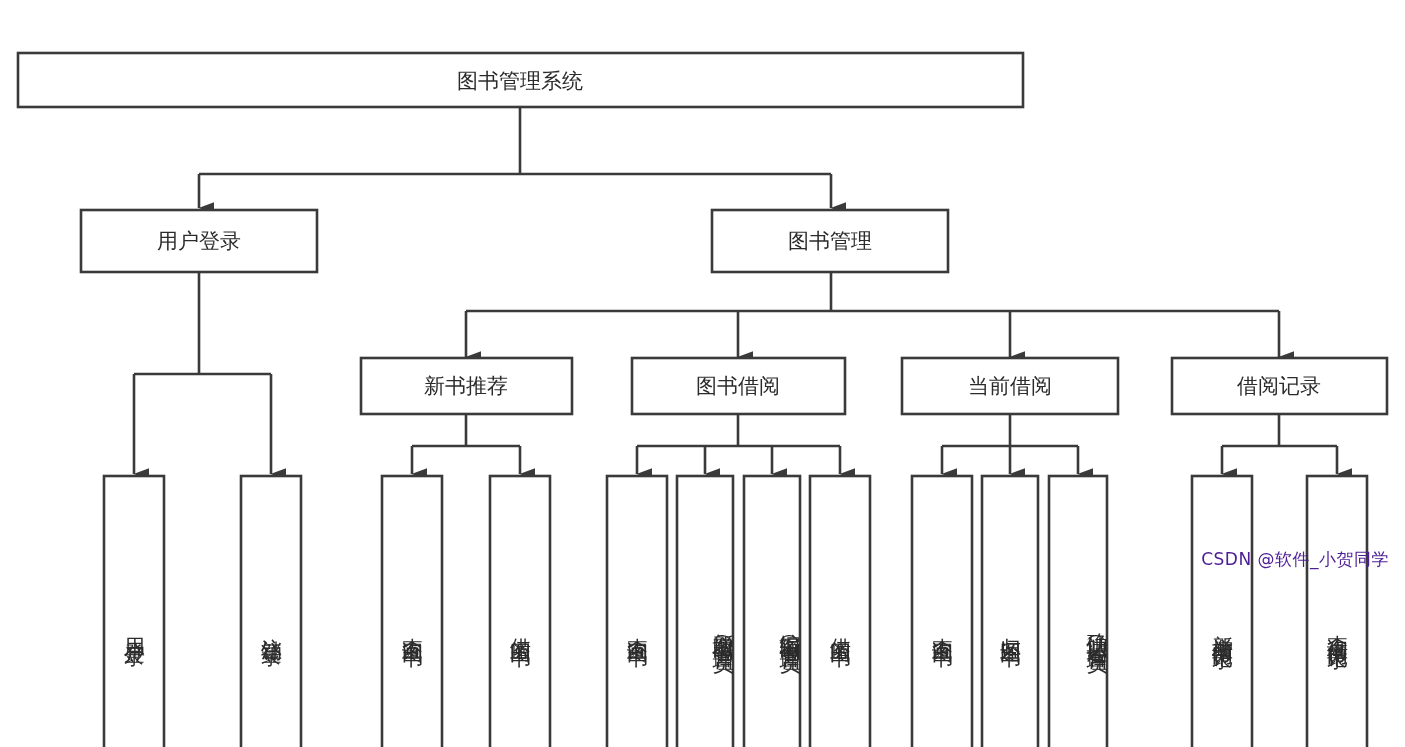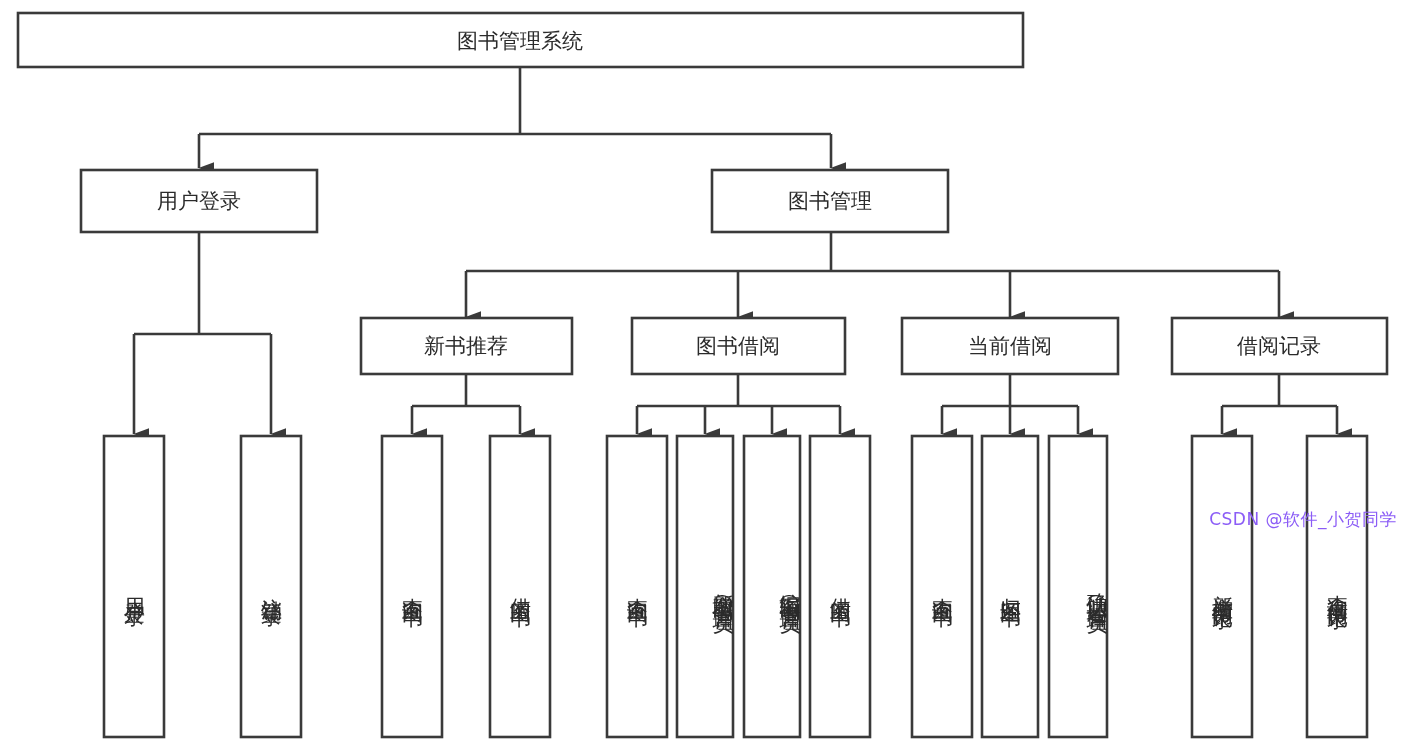--- a/index.html
+++ b/index.html
@@ -12,20 +12,21 @@
     width: 1405px;
     height: 747px;
     font-family: "DejaVu Sans", "Liberation Sans", sans-serif;
     overflow: hidden;
     position: relative;
   }
   #diagram-root {
     position: relative;
     width: 1405px;
     height: 537px;
+    margin-top: 40px;
   }
   svg#tree-svg {
     position: absolute;
     left: 0;
     top: 0;
     width: 1405px;
     height: 747px;
     display: block;
   }
   .node-box {
@@ -58,25 +59,25 @@
     font-size: 21px;
     line-height: 1.0;
     color: #2b2b2b;
     letter-spacing: 3px;
     white-space: nowrap;
     pointer-events: none;
     user-select: none;
   }
   .watermark {
     position: absolute;
-    right: 8px;
+    right: 16px;
     bottom: 6px;
     font-family: "DejaVu Sans", "Liberation Sans", sans-serif;
     font-size: 17px;
-    color: #8b5cf6;
+    color: #4c1d95;
     letter-spacing: 0.5px;
     white-space: nowrap;
   }
 </style>
 </head>
 <body>
 
 <div id="diagram-root">
 
   <svg id="tree-svg" viewBox="0 0 1405 747">

